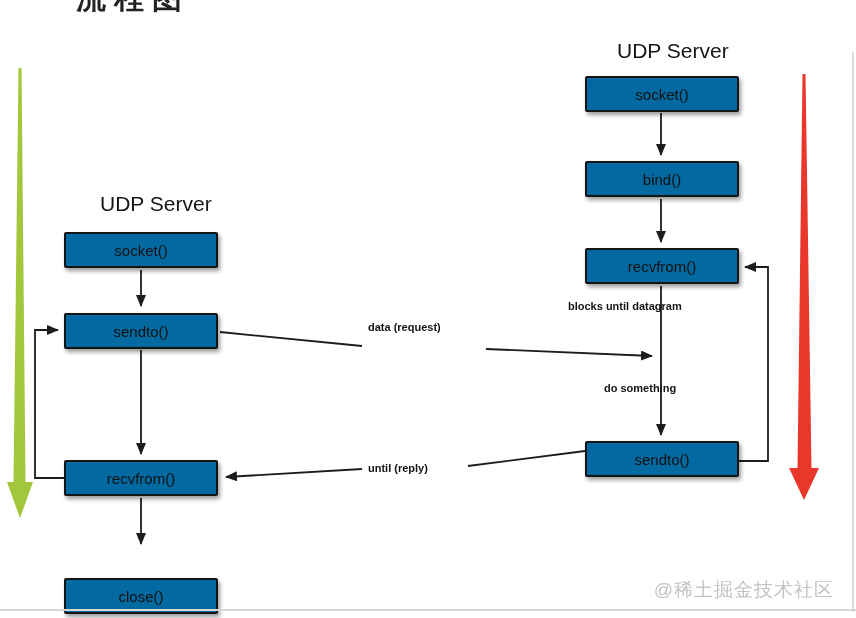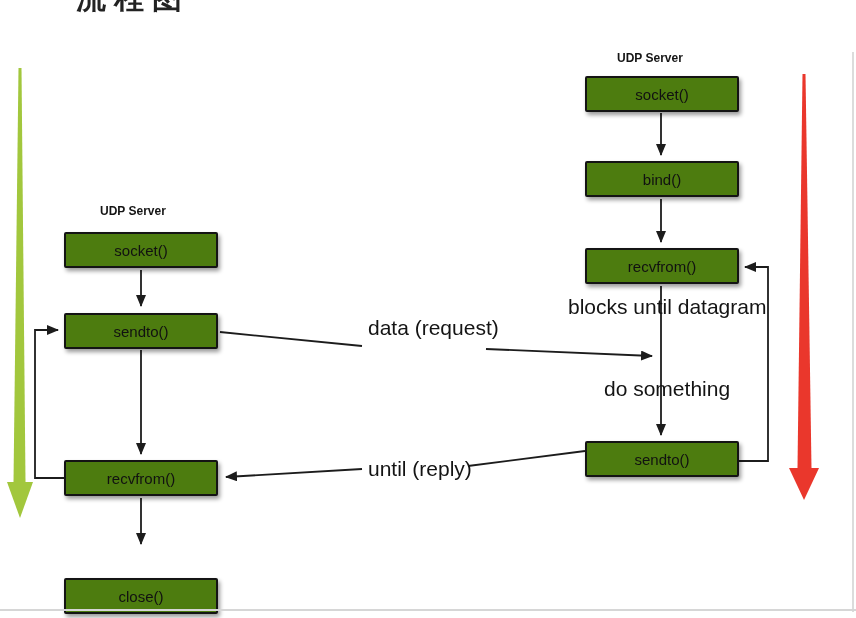--- a/index.html
+++ b/index.html
@@ -20,41 +20,40 @@
   .caption-clip span{
     position:absolute;left:6px;top:-22px;
     font-size:30px;font-weight:bold;color:#222;letter-spacing:8px;
     white-space:nowrap;
   }
 
   
   .node{
     position:absolute;
     width:154px;height:36px;
-    background:#4d7c0f;
+    background:#0369a1;
     border:2px solid #141414;
     border-radius:2px;
     box-shadow:2px 3px 4px rgba(0,0,0,0.40);
     display:flex;align-items:center;justify-content:center;
     font-size:15px;color:#111;
     box-sizing:border-box;
   }
   .col-client .node{left:64px;}
   .col-server .node{left:585px;}
 
   .col-title{
     position:absolute;
-    font-size:12px;font-weight:700;color:#151515;
+    font-size:21px;font-weight:400;color:#151515;
     white-space:nowrap;
-    margin-top:12px;
   }
 
   .annot{
     position:absolute;
-    font-size:21px;font-weight:400;color:#141414;
+    font-size:11px;font-weight:700;color:#141414;
     white-space:nowrap;line-height:19px;
   }
 
   .watermark{
     position:absolute;right:22px;top:577px;
     font-size:19px;letter-spacing:1px;
     white-space:nowrap;
   }
 
   svg.overlay{position:absolute;left:0;top:0;pointer-events:none;}
@@ -142,16 +141,17 @@
     </div>
   </div>
 
   <div class="annot" style="left:568px;top:297px;">
     <div>blocks until datagram</div>
   </div>
   <div class="annot" style="left:604px;top:379px;text-align:right;">do something</div>
   <div class="annot" style="left:368px;top:318px;">data (request)</div>
   <div class="annot" style="left:368px;top:459px;">until (reply)</div>
 
+  <div class="watermark" style="color: rgb(195, 195, 195);">@稀土掘金技术社区</div>
 
   <div class="frame-right"></div>
   <div class="frame-bottom"></div>
 </div>
 
 </body></html>

